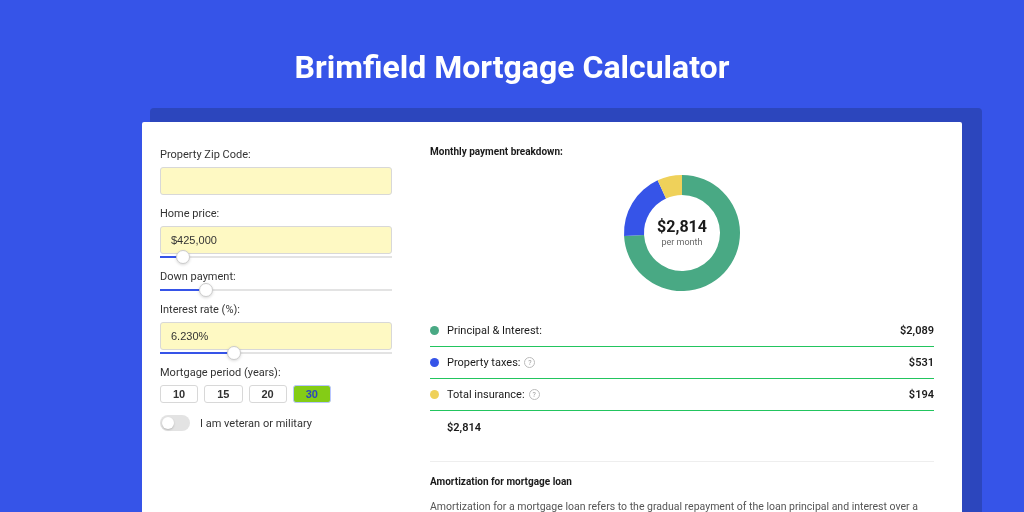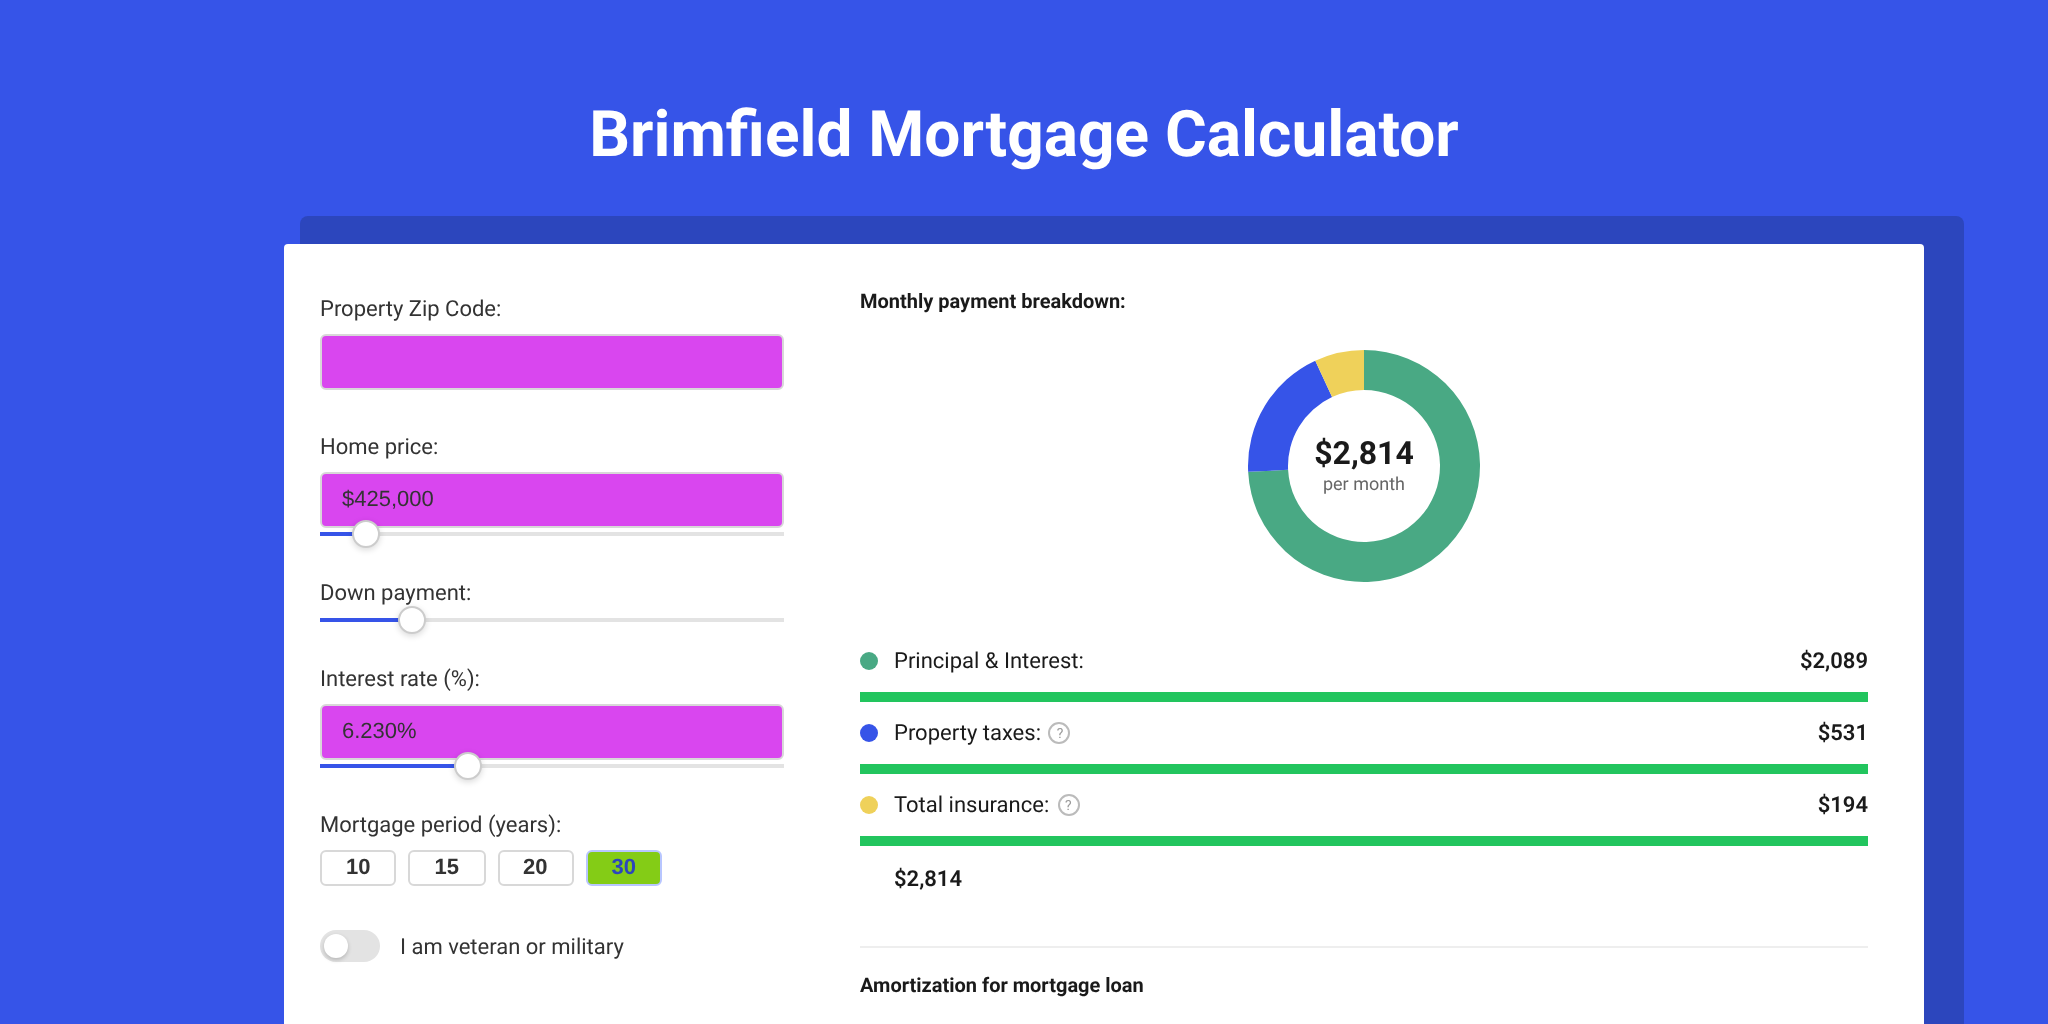--- a/index.html
+++ b/index.html
@@ -37,35 +37,35 @@
     display: flex;
   }
   .left {
     width: 268px;
     padding: 26px 18px 20px 18px;
   }
   .right {
     flex: 1;
     padding: 24px 28px 20px 20px;
   }
-  .group { margin-bottom: 22px; }
+  .group { margin-bottom: 12px; }
   .label {
     font-size: 11px;
     color: #333;
     margin-bottom: 6px;
     display: block;
   }
   .text-input {
     width: 100%;
     border: 1px solid #d8d8d8;
     border-radius: 3px;
     padding: 7px 10px;
     font-size: 11px;
     color: #333;
-    background: #d946ef;
+    background: #fef9c3;
   }
   .slider-track {
     position: relative;
     height: 2px;
     background: #e3e3e3;
     margin-top: 2px;
   }
   .slider-fill {
     position: absolute;
     left: 0; top: 0;
@@ -129,21 +129,21 @@
   .donut-wrap {
     display: flex;
     justify-content: center;
     margin: 4px 0 18px;
   }
   .breakdown { }
   .b-row {
     display: flex;
     align-items: center;
     padding: 9px 0;
-    border-bottom: 5px solid #22c55e;
+    border-bottom: 1px solid #22c55e;
     font-size: 11px;
   }
   .b-row:last-of-type { border-bottom: 1px solid #ddd; }
   .b-row.total {
     border-bottom: none;
     font-weight: 700;
     padding-top: 10px;
   }
   .dot {
     width: 9px; height: 9px; border-radius: 50%;

